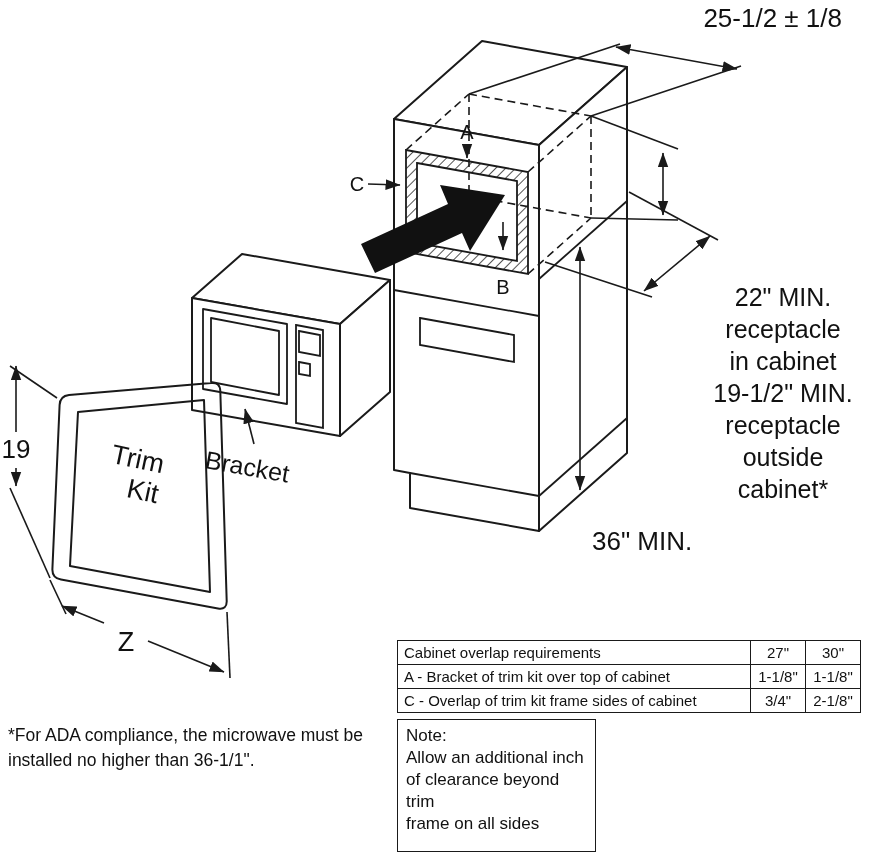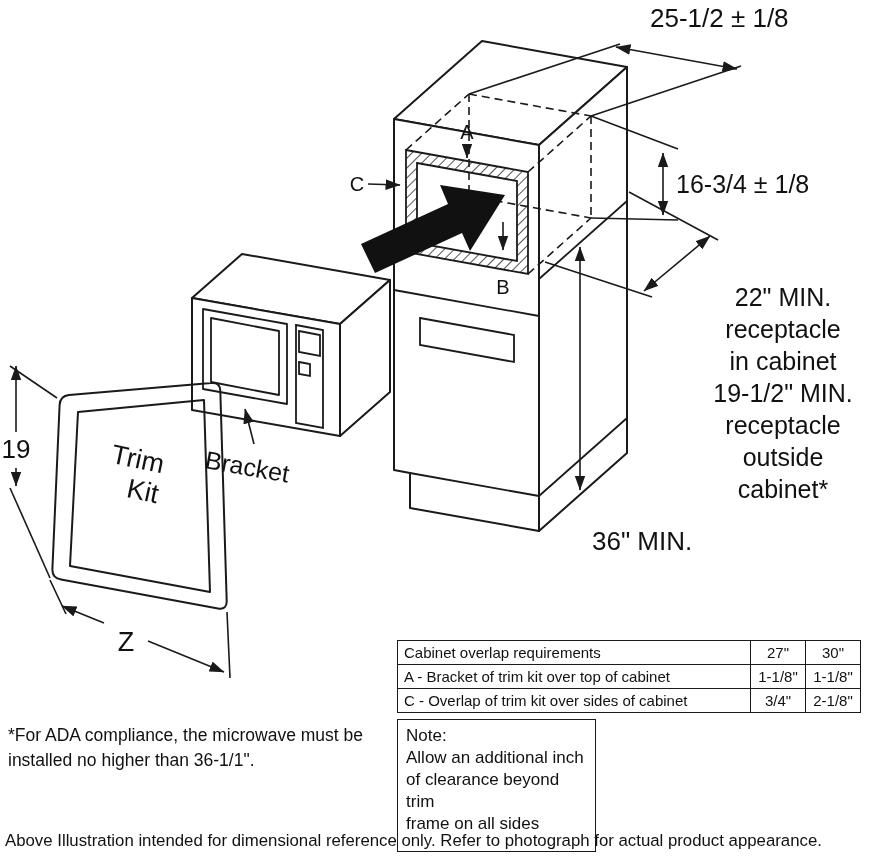--- a/index.html
+++ b/index.html
@@ -6,21 +6,21 @@
   .stage{position:relative;width:877px;height:857px;background:#fff;
          font-family:"Liberation Sans",sans-serif;color:#111;overflow:hidden}
   .stage svg{position:absolute;left:0;top:0}
   svg text{font-family:"Liberation Sans",sans-serif;fill:#111}
   .edge{fill:none;stroke:#1a1a1a;stroke-width:2;stroke-linejoin:round}
   .face{fill:#ffffff;stroke:#1a1a1a;stroke-width:2;stroke-linejoin:round}
   .thin{fill:none;stroke:#1a1a1a;stroke-width:1.8}
   .dash{fill:none;stroke:#1a1a1a;stroke-width:1.6;stroke-dasharray:8 5}
   .dim{fill:none;stroke:#1a1a1a;stroke-width:1.6}
   .abs{position:absolute}
-  .dim-width{left:650px;top:3px;width:192px;text-align:left;font-size:26px;white-space:nowrap}
+  .dim-width{left:650px;top:3px;width:192px;text-align:right;font-size:26px;white-space:nowrap}
   .dim-height{left:676px;top:170px;font-size:25px;white-space:nowrap}
   .receptacle{left:694px;top:281px;width:178px;font-size:25px;line-height:32px;
               text-align:center;white-space:pre-line}
   .dim-36{left:592px;top:526px;font-size:26px;white-space:nowrap}
   .overlap-table{position:absolute;left:397px;top:640px;border-collapse:collapse;font-size:15px}
   .overlap-table td{border:1.7px solid #1a1a1a;padding:0 6px;height:23px;white-space:nowrap;vertical-align:middle}
   .overlap-table td.lbl{width:340px}
   .overlap-table td.val{width:42px;text-align:center}
   .note-box{position:absolute;left:397px;top:719px;width:181px;border:1.8px solid #1a1a1a;
             padding:5px 8px 16px;font-size:17px;line-height:22px;white-space:pre-line}
@@ -136,21 +136,20 @@
       <path class="dim" d="M368,184 L400,185" marker-end="url(#ah)"></path>
     </g>
 
     <g>
       <path class="dim" d="M254,444 L245,409" marker-end="url(#ah)"></path>
       <text x="204" y="468" font-size="25" transform="rotate(10 204 468)">Bracket</text>
     </g>
   </svg>
 
   <div class="abs dim-width">25-1/2 ± 1/8</div>
-  <div class="abs dim-height">16-3/4 ± 1/8</div>
   <div class="abs receptacle">22" MIN.
 receptacle
 in cabinet
 19-1/2" MIN.
 receptacle
 outside
 cabinet*</div>
   <div class="abs dim-36">36" MIN.</div>
 
   <table class="overlap-table">
@@ -159,27 +158,26 @@
         <td class="lbl">Cabinet overlap requirements</td>
         <td class="val">27"</td>
         <td class="val">30"</td>
       </tr>
       <tr>
         <td class="lbl">A - Bracket of trim kit over top of cabinet</td>
         <td class="val">1-1/8"</td>
         <td class="val">1-1/8"</td>
       </tr>
       <tr>
-        <td class="lbl">C - Overlap of trim kit over sides of cabinet</td>
+        <td class="lbl">C - Overlap of trim kit frame sides of cabinet</td>
         <td class="val">3/4"</td>
         <td class="val">2-1/8"</td>
       </tr>
     </tbody>
   </table>
 
   <div class="note-box">Note:
 Allow an additional inch
 of clearance beyond trim
 frame on all sides</div>
   <div class="ada-note">*For ADA compliance, the microwave must be
 installed no higher than 36-1/1".</div>
-  <div class="caption">Above Illustration intended for dimensional reference only. Refer to photograph for actual product appearance.</div>
 </div>
 
 </body></html>

